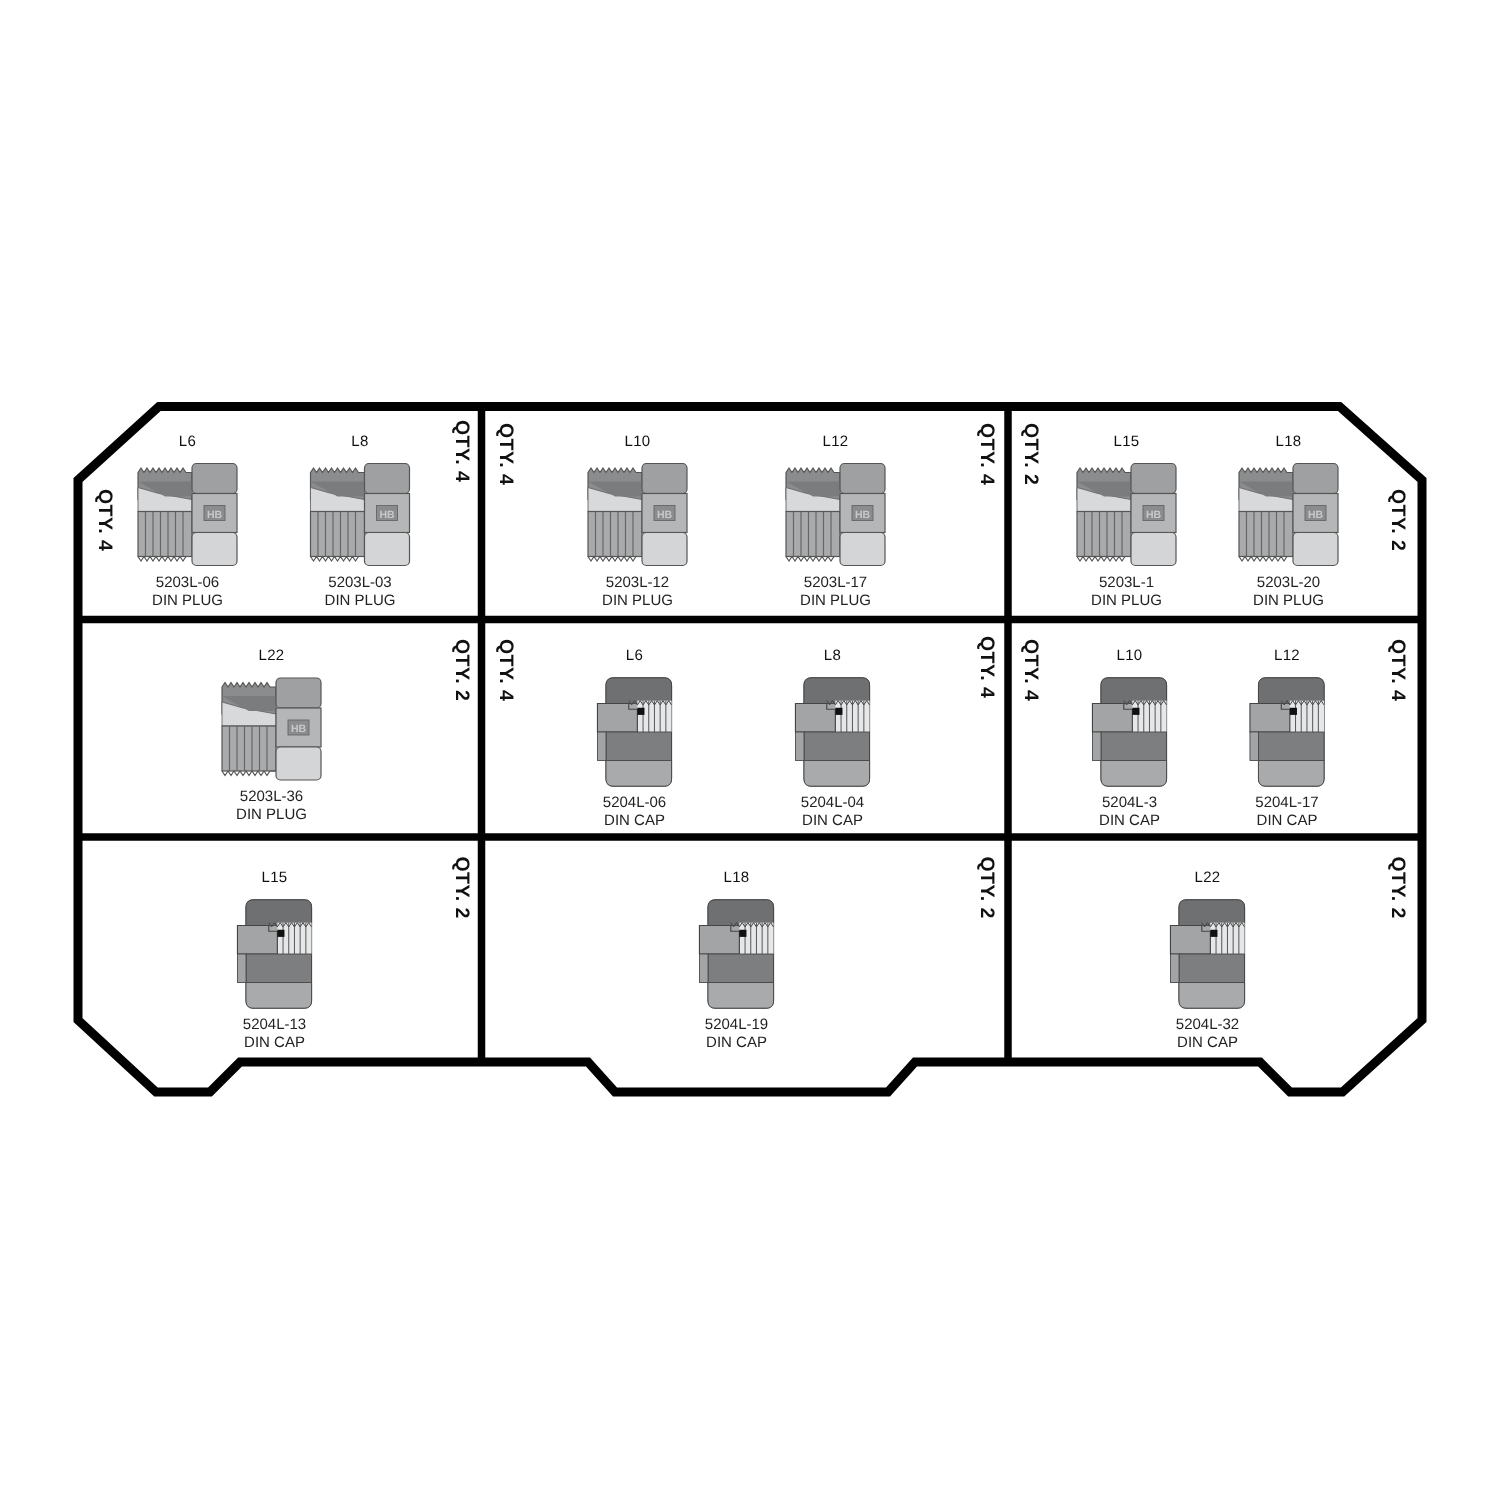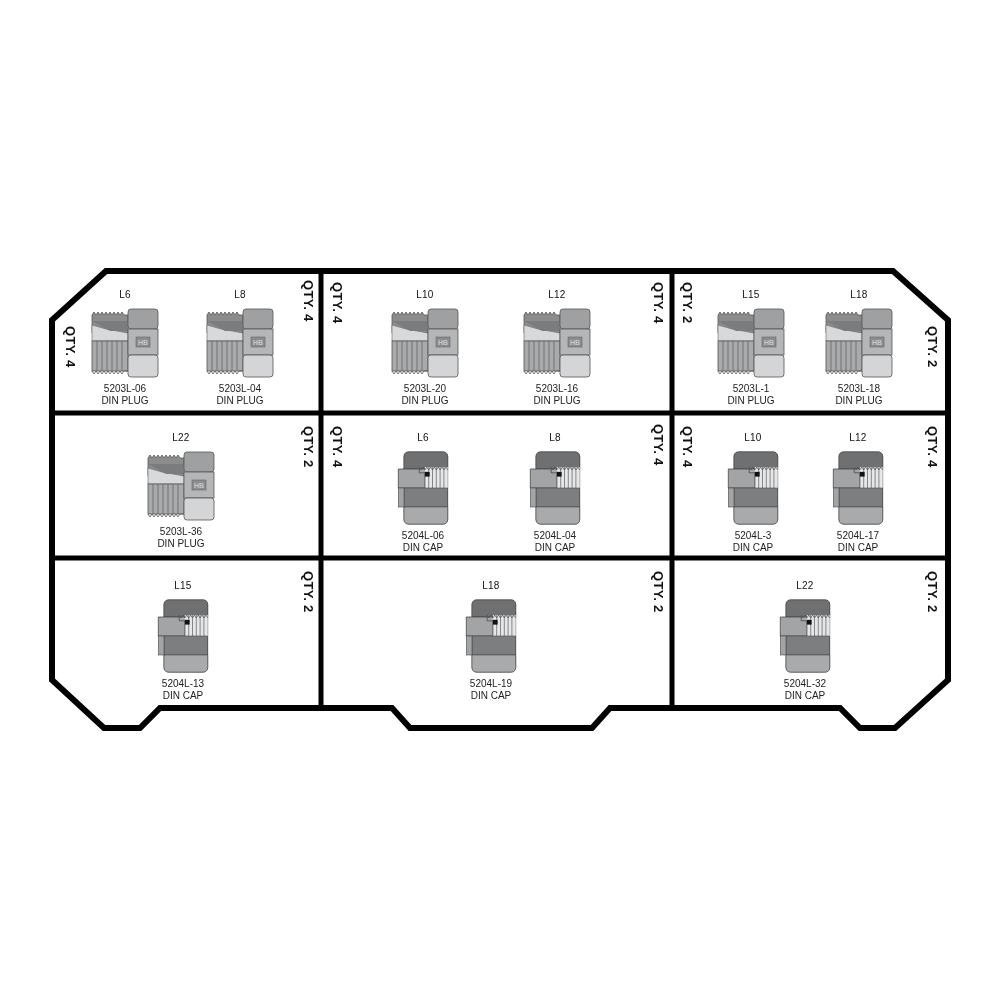--- a/index.html
+++ b/index.html
@@ -90,63 +90,63 @@
         <use href="#plug-shape"></use>
       </svg>
     <div class="pn">5203L-06</div>
     <div class="pn" style="margin-top:0">DIN PLUG</div>
   </div>
   <div class="item" style="left:185px; top:287px;">
     <div class="size">L8</div>
     <svg class="icon" width="72" height="72" viewBox="0 0 70 72">
         <use href="#plug-shape"></use>
       </svg>
-    <div class="pn">5203L-04</div>
+    <div class="pn">5203L-03</div>
     <div class="pn" style="margin-top:0">DIN PLUG</div>
   </div>
 </div>
 
 <div class="cell">
   <div class="qty" style="left:345px; top:282px;">QTY. 4</div>
   <div class="qty" style="left:666px; top:282px;">QTY. 4</div>
   <div class="item" style="left:370px; top:287px;">
     <div class="size">L10</div>
     <svg class="icon" width="72" height="72" viewBox="0 0 70 72">
         <use href="#plug-shape"></use>
       </svg>
-    <div class="pn">5203L-20</div>
+    <div class="pn">5203L-12</div>
     <div class="pn" style="margin-top:0">DIN PLUG</div>
   </div>
   <div class="item" style="left:502px; top:287px;">
     <div class="size">L12</div>
     <svg class="icon" width="72" height="72" viewBox="0 0 70 72">
         <use href="#plug-shape"></use>
       </svg>
-    <div class="pn">5203L-16</div>
+    <div class="pn">5203L-17</div>
     <div class="pn" style="margin-top:0">DIN PLUG</div>
   </div>
 </div>
 
 <div class="cell">
   <div class="qty" style="left:695px; top:282px;">QTY. 2</div>
   <div class="qty" style="left:940px; top:326px;">QTY. 2</div>
   <div class="item" style="left:696px; top:287px;">
     <div class="size">L15</div>
     <svg class="icon" width="72" height="72" viewBox="0 0 70 72">
         <use href="#plug-shape"></use>
       </svg>
     <div class="pn">5203L-1</div>
     <div class="pn" style="margin-top:0">DIN PLUG</div>
   </div>
   <div class="item" style="left:804px; top:287px;">
     <div class="size">L18</div>
     <svg class="icon" width="72" height="72" viewBox="0 0 70 72">
         <use href="#plug-shape"></use>
       </svg>
-    <div class="pn">5203L-18</div>
+    <div class="pn">5203L-20</div>
     <div class="pn" style="margin-top:0">DIN PLUG</div>
   </div>
 </div>
 
 <div class="cell">
   <div class="qty" style="left:316px; top:426px;">QTY. 2</div>
   <div class="item" style="left:126px; top:430px;">
     <div class="size">L22</div>
     <svg class="icon" width="72" height="72" viewBox="0 0 70 72">
         <use href="#plug-shape"></use>

